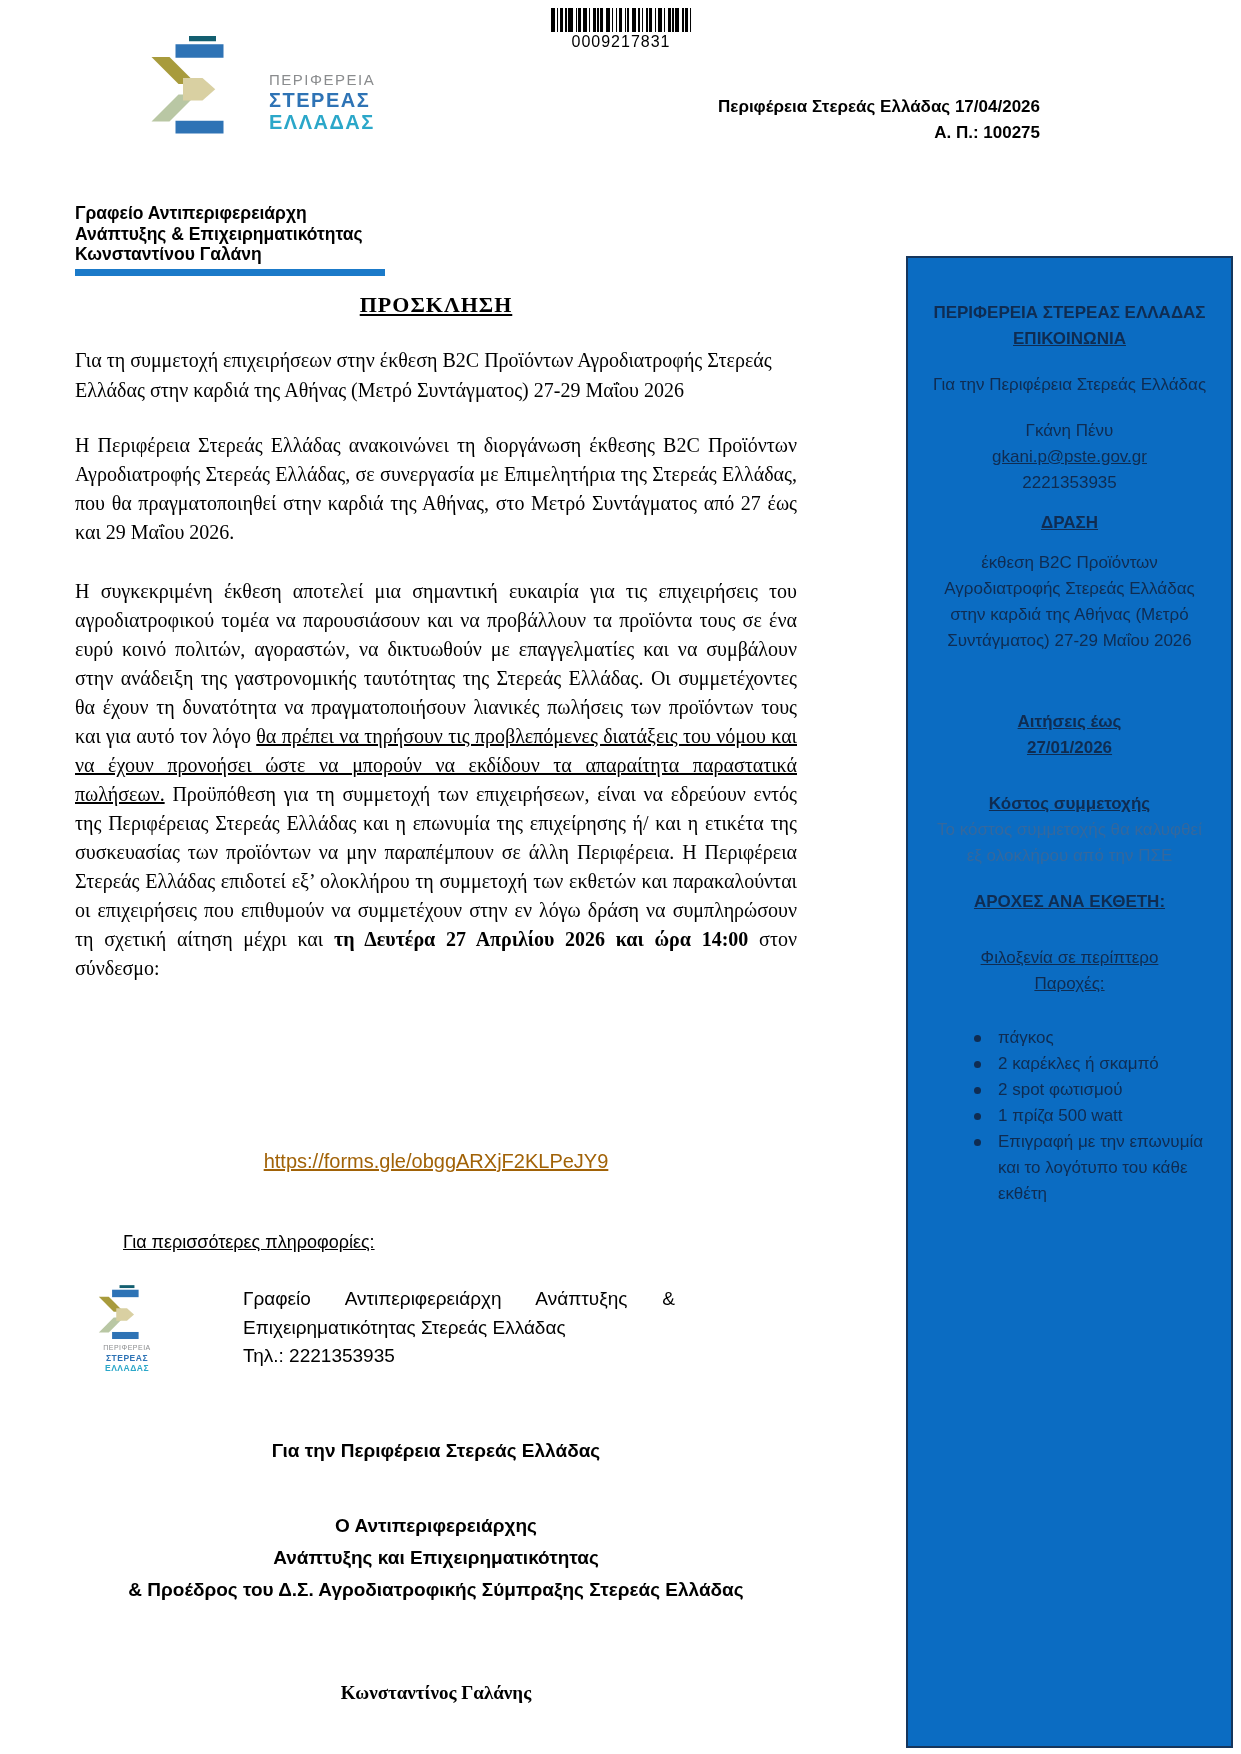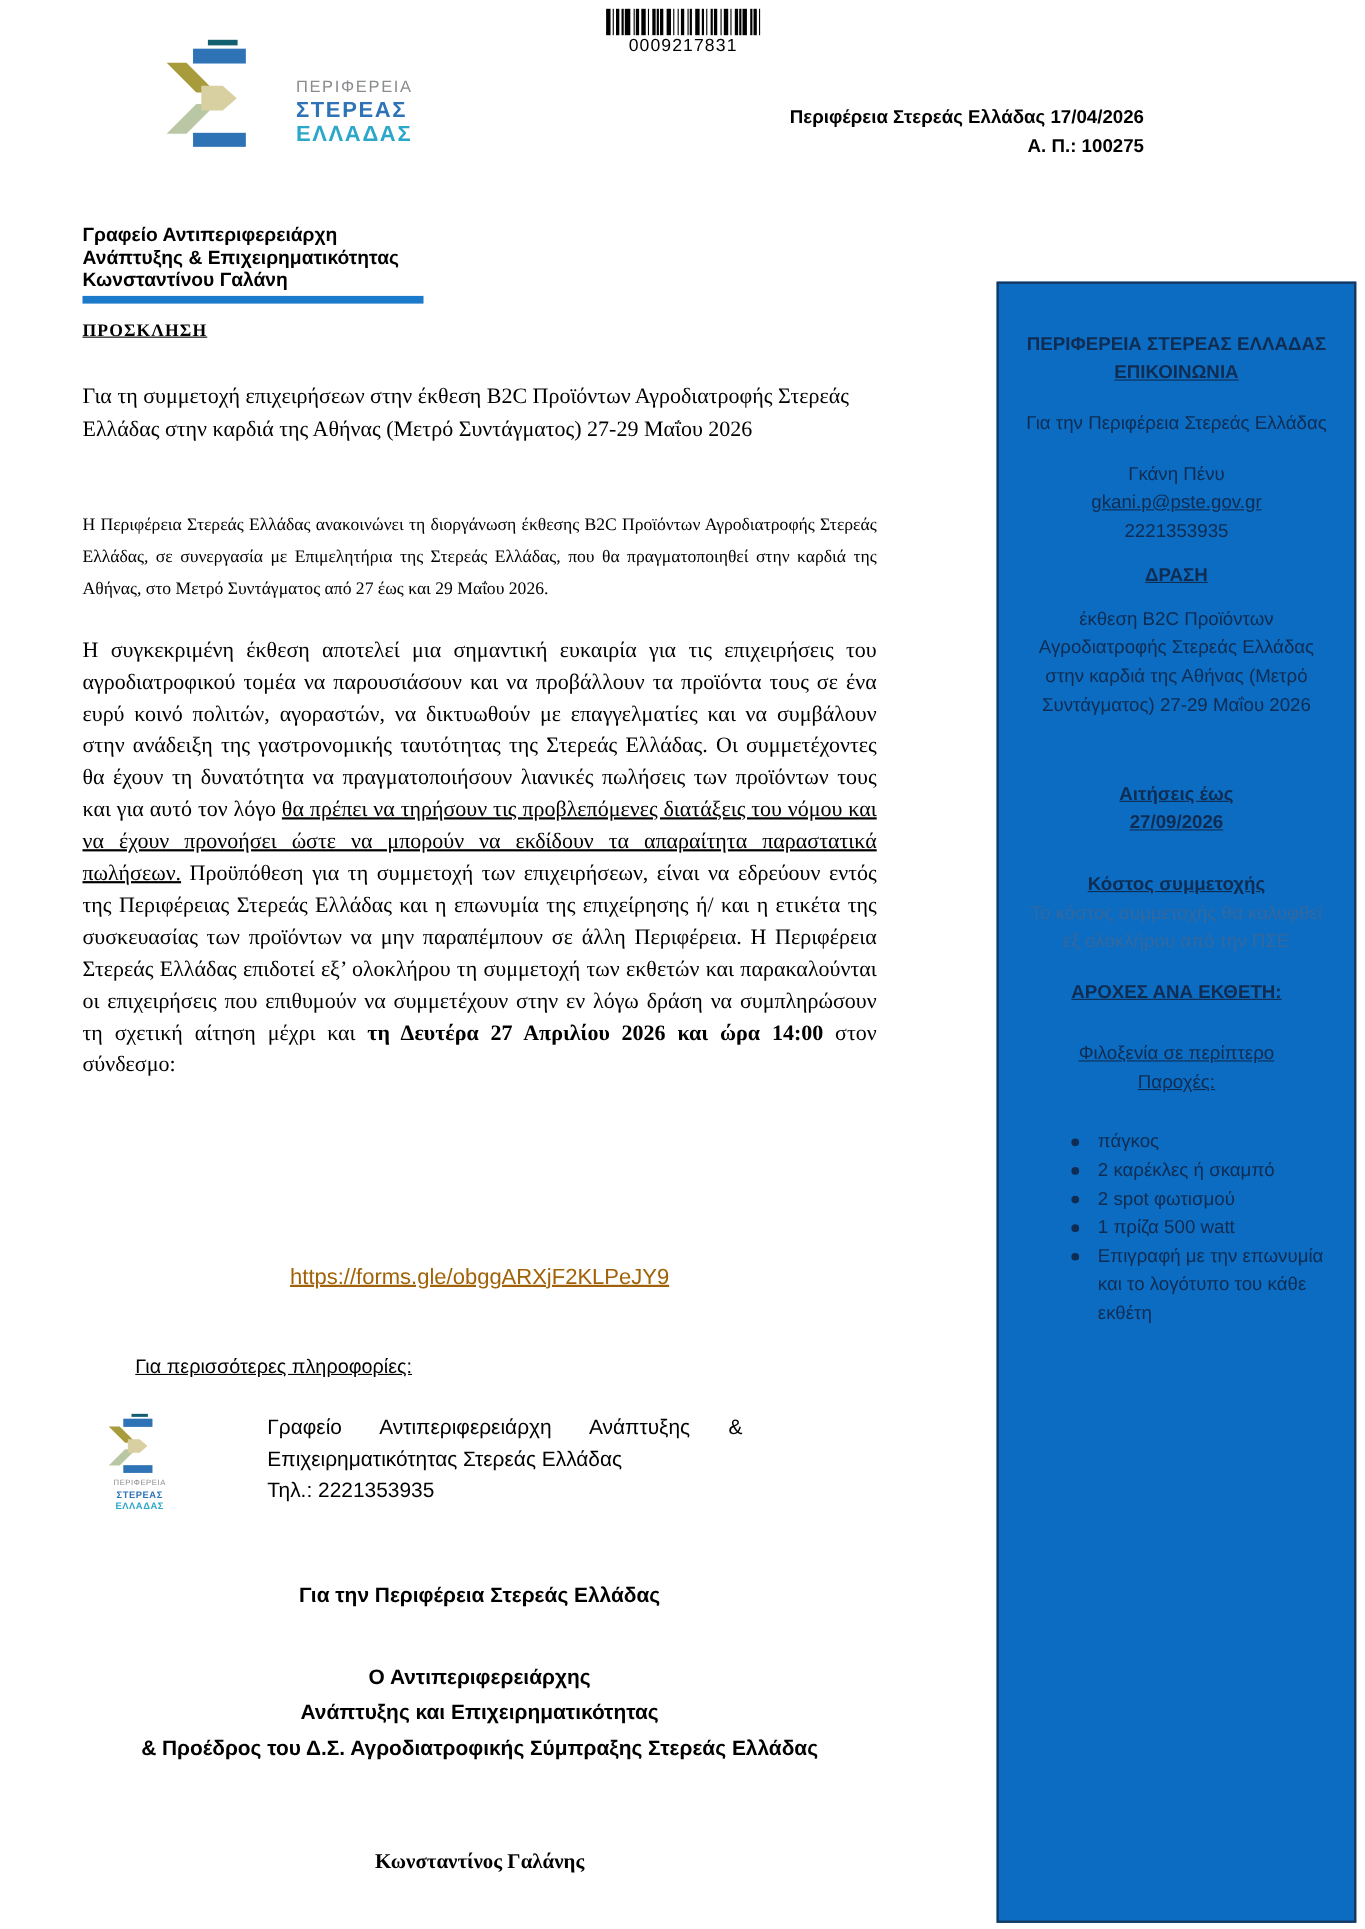--- a/index.html
+++ b/index.html
@@ -28,24 +28,24 @@
   .letterhead{position:absolute;right:201px;top:94px;text-align:right;
               font-family:"Liberation Sans",sans-serif;font-weight:bold;font-size:17px;line-height:1.5;margin-left:45px;}
 
   
   .office{position:absolute;left:75px;top:203px;font-family:"Liberation Sans",sans-serif;
           font-weight:bold;font-size:17.5px;line-height:1.18;}
   .office-bar{width:310px;height:7px;background:var(--accent-bar);margin-top:4px;}
 
   
   .col{position:absolute;left:75px;width:722px;}
-  .doc-title{top:292px;text-align:left;font-weight:bold;font-size:16px;letter-spacing:1px;
+  .doc-title{top:292px;text-align:center;font-weight:bold;font-size:22px;letter-spacing:1px;
              text-decoration:underline;}
   .subtitle{top:345px;text-align:left;font-size:20px;line-height:30px;}
-  .p1{top:463px;text-align:justify;font-size:16px;line-height:29px;}
+  .p1{top:431px;text-align:justify;font-size:20px;line-height:29px;}
   .p3{top:577px;text-align:justify;font-size:20px;line-height:29px;}
   .p3 .uline{text-decoration:underline;}
   .p3 b{font-weight:bold;}
   .link-row{top:1150px;text-align:center;font-family:"Liberation Sans",sans-serif;font-size:20px;}
   .link-row a{color:#a16207;text-decoration:underline;}
   .more-info{top:1232px;font-family:"Liberation Sans",sans-serif;font-size:18px;text-decoration:underline;margin-left:48px;}
 
   .contact-row{top:1285px;display:flex;align-items:flex-start;}
   .logo-small{width:84px;margin-left:10px;text-align:center;font-family:"Liberation Sans",sans-serif;}
   .logo-small .t1{color:var(--logo-gray);font-size:7px;letter-spacing:.5px;line-height:1.25;}
@@ -229,21 +229,21 @@
     <div>
       <a href="#">gkani.p@pste.gov.gr</a>
     </div>
     <div>2221353935</div>
 
     <div class="sb-bold sb-underline sb-gap-s">ΔΡΑΣΗ</div>
     <div class="sb-gap-s">έκθεση B2C Προϊόντων Αγροδιατροφής Στερεάς Ελλάδας στην καρδιά της Αθήνας (Μετρό Συντάγματος) 27-29 Μαΐου 2026</div>
 
     <div class="sb-gap-xl">
       <div class="sb-bold sb-underline">Αιτήσεις έως</div>
-      <div class="sb-bold sb-underline">27/09/2026</div>
+      <div class="sb-bold sb-underline">27/01/2026</div>
     </div>
 
     <div class="sb-bold sb-underline sb-gap-l">Κόστος συμμετοχής</div>
     <div class="sb-muted">Το κόστος συμμετοχής θα καλυφθεί εξ ολοκλήρου από την ΠΣΕ</div>
 
     <div class="sb-bold sb-underline sb-gap-m">ΑΡΟΧΕΣ ΑΝΑ ΕΚΘΕΤΗ:</div>
 
     <div class="sb-gap-l">
       <div class="sb-underline">Φιλοξενία σε περίπτερο</div>
       <div class="sb-underline">Παροχές:</div>

